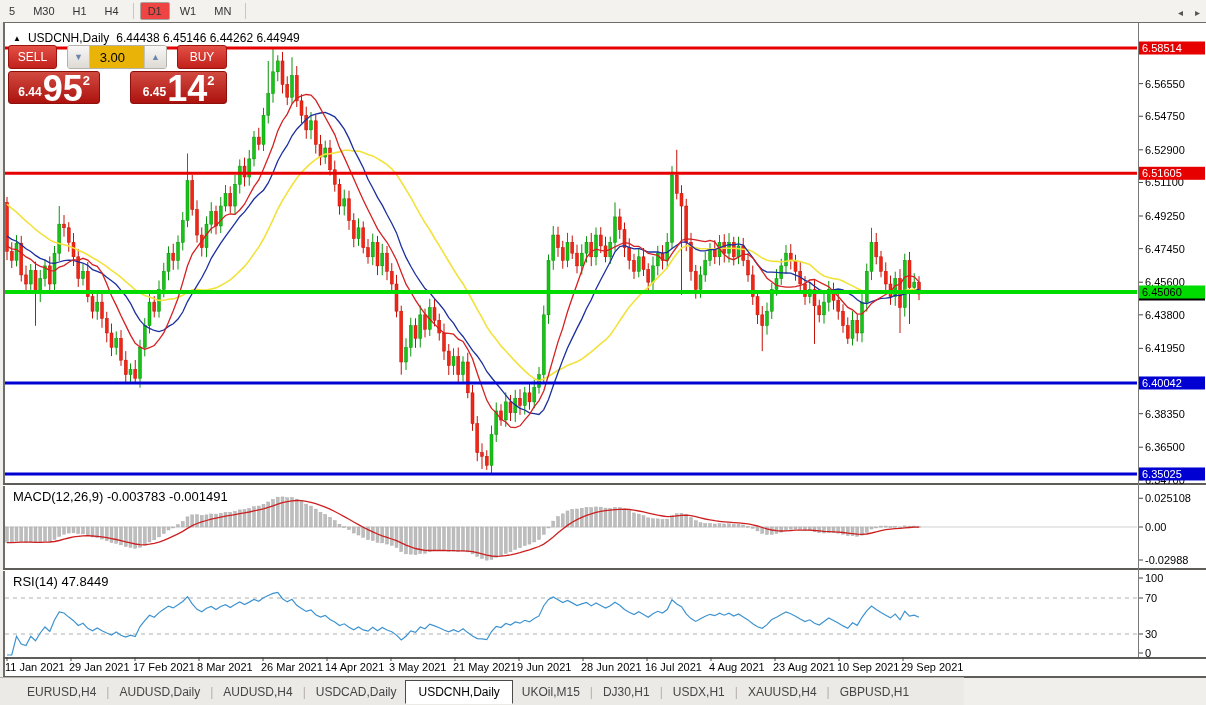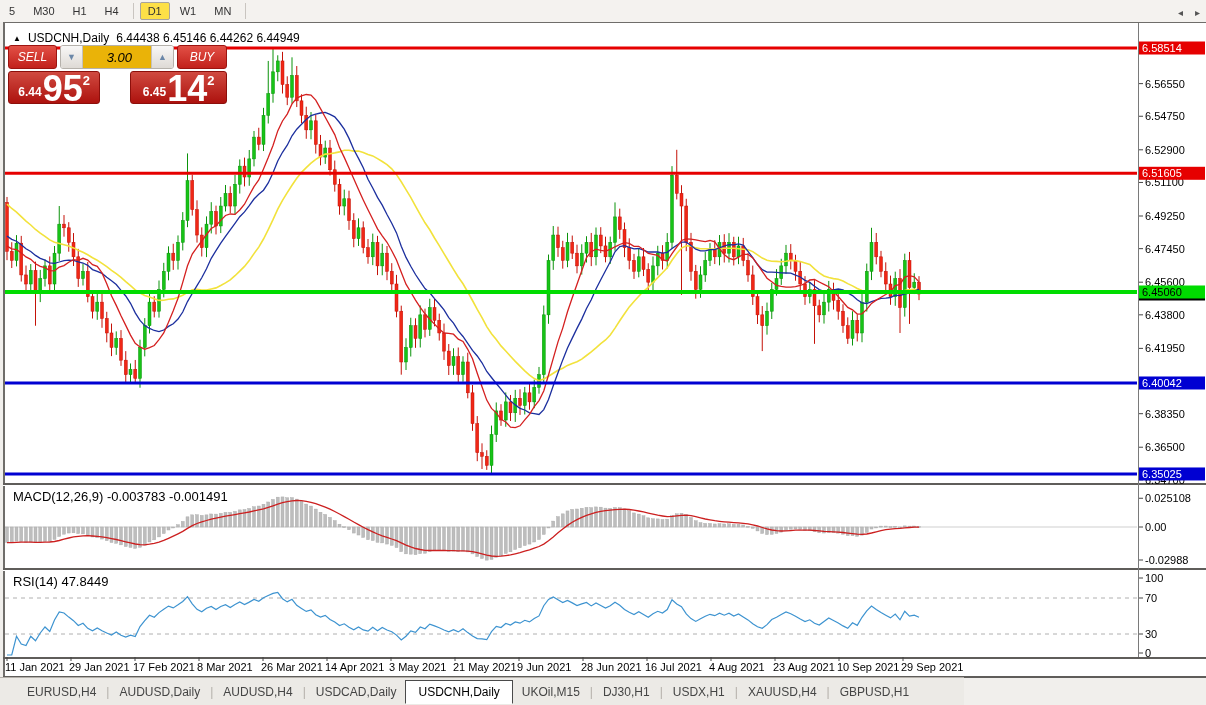--- a/index.html
+++ b/index.html
@@ -1,33 +1,33 @@
 <!DOCTYPE html>
 <html><head>
 <meta charset="utf-8">
 <style>
   html,body{margin:0;padding:0;width:1206px;height:705px;overflow:hidden;
     font-family:"Liberation Sans",sans-serif;background:#f1efec;position:relative;}
   
   .toolbar{position:absolute;left:0;top:0;width:1206px;height:22px;background:#f4f2ef;
     display:flex;align-items:center;font-size:11px;color:#333;}
   .tf-item{padding:2px 7px;margin:0 1px;border:1px solid transparent;border-radius:2px;cursor:default;}
-  .tf-item.active{background:#fde047;border:1px solid #a8a49e;}
+  .tf-item.active{background:#ef4444;border:1px solid #a8a49e;}
   .tf-sep{width:1px;height:16px;background:#c9c5c0;margin:0 5px;}
   
   .chartwin{position:absolute;left:3px;top:22px;width:1203px;height:656px;background:#fff;
     border-top:2px solid #6f6d6a;border-left:2px solid #6f6d6a;box-sizing:border-box;}
   svg{position:absolute;left:0;top:0;}
   .overlay{position:absolute;z-index:5;}
   .title-row{left:13px;top:31px;display:flex;align-items:center;gap:7px;font-size:12px;color:#000;}
   .title-row .tri{font-size:8px;}
   .panel-label{font-size:13px;color:#000;}
   
   .trade-panel{left:8px;top:45px;width:219px;z-index:6;}
-  .tp-row1{display:flex;align-items:stretch;height:24px;gap:3px;font-style:italic;}
+  .tp-row1{display:flex;align-items:stretch;height:24px;gap:10px;}
   .btn-red{background:linear-gradient(#e25046,#c2211b);border:1px solid #9c1410;border-radius:3px;
     color:#fff;font-size:12px;display:flex;align-items:center;justify-content:center;cursor:pointer;}
   .sell-btn{width:47px;}
   .buy-btn{width:48px;}
   .vol-group{flex:1;display:flex;background:#fff;border:1px solid #b5b1ab;border-radius:3px;overflow:hidden;}
   .spin-btn{width:21px;background:linear-gradient(#f8f7f6,#dedad5);border:0;border-right:1px solid #c5c1bb;
     color:#6b87a8;font-size:9px;display:flex;align-items:center;justify-content:center;cursor:pointer;}
   .spin-btn.up{border-right:0;border-left:1px solid #c5c1bb;}
   .vol-input{flex:1;display:flex;align-items:center;justify-content:flex-end;padding-right:19px;
     font-size:13px;color:#000;background:#eab308;}

